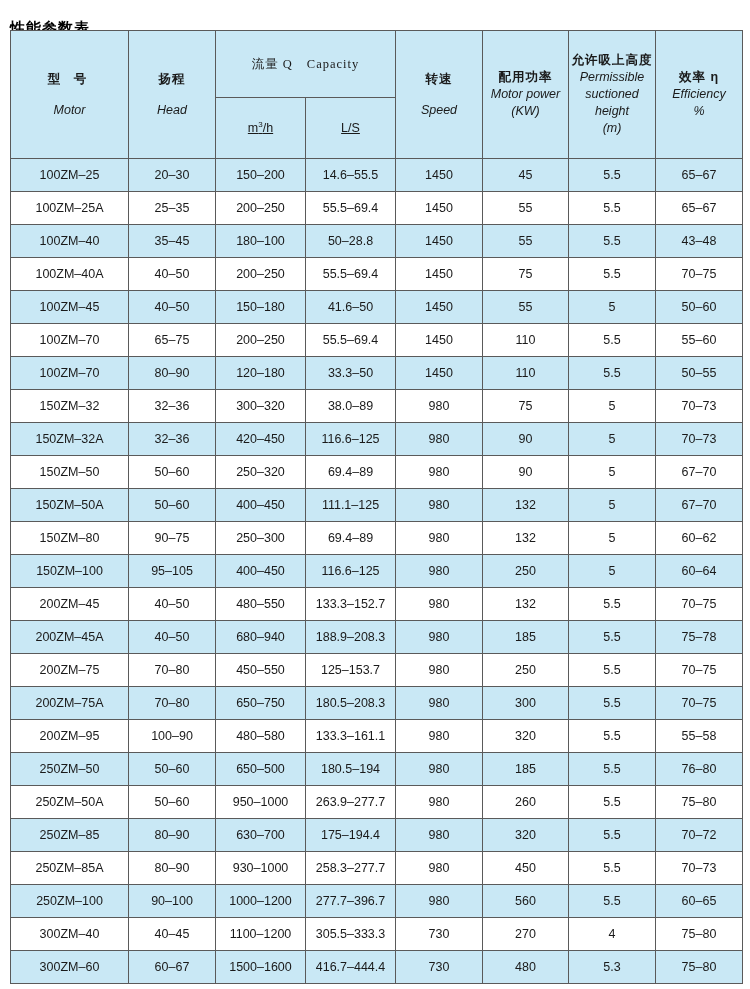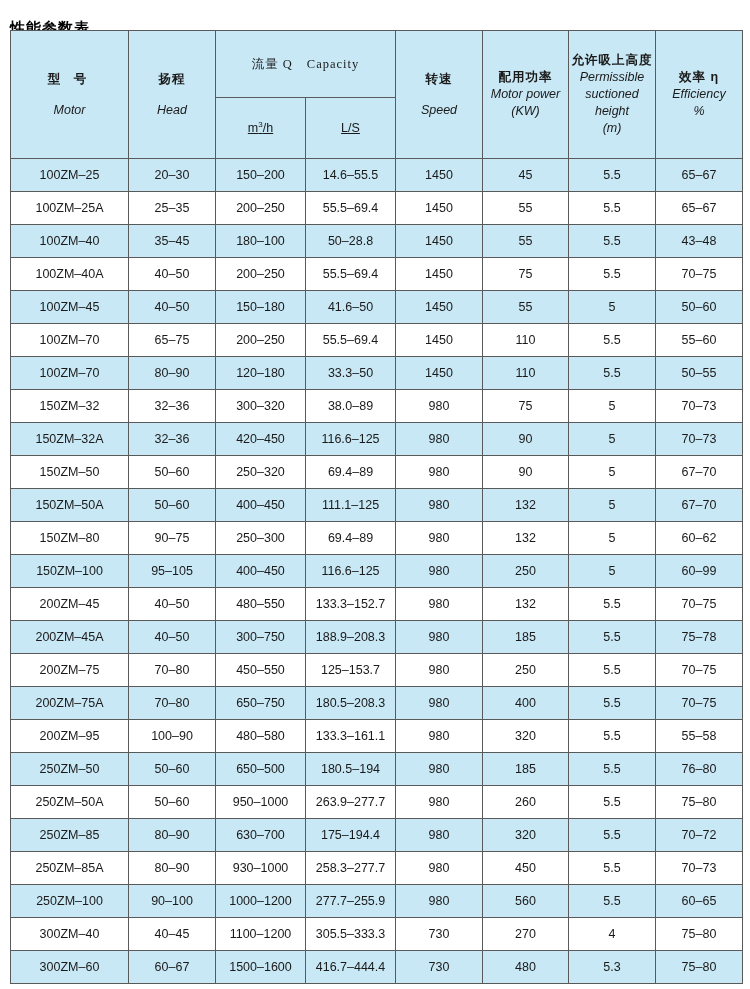--- a/index.html
+++ b/index.html
@@ -272,36 +272,36 @@
             <td>60–62</td>
           </tr>
           <tr class="row-odd">
             <td>150ZM–100</td>
             <td>95–105</td>
             <td>400–450</td>
             <td>116.6–125</td>
             <td>980</td>
             <td>250</td>
             <td>5</td>
-            <td>60–99</td>
+            <td>60–64</td>
           </tr>
           <tr class="row-even">
             <td>200ZM–45</td>
             <td>40–50</td>
             <td>480–550</td>
             <td>133.3–152.7</td>
             <td>980</td>
             <td>132</td>
             <td>5.5</td>
             <td>70–75</td>
           </tr>
           <tr class="row-odd">
             <td>200ZM–45A</td>
             <td>40–50</td>
-            <td>300–750</td>
+            <td>680–940</td>
             <td>188.9–208.3</td>
             <td>980</td>
             <td>185</td>
             <td>5.5</td>
             <td>75–78</td>
           </tr>
           <tr class="row-even">
             <td>200ZM–75</td>
             <td>70–80</td>
             <td>450–550</td>
@@ -310,21 +310,21 @@
             <td>250</td>
             <td>5.5</td>
             <td>70–75</td>
           </tr>
           <tr class="row-odd">
             <td>200ZM–75A</td>
             <td>70–80</td>
             <td>650–750</td>
             <td>180.5–208.3</td>
             <td>980</td>
-            <td>400</td>
+            <td>300</td>
             <td>5.5</td>
             <td>70–75</td>
           </tr>
           <tr class="row-even">
             <td>200ZM–95</td>
             <td>100–90</td>
             <td>480–580</td>
             <td>133.3–161.1</td>
             <td>980</td>
             <td>320</td>
@@ -368,21 +368,21 @@
             <td>258.3–277.7</td>
             <td>980</td>
             <td>450</td>
             <td>5.5</td>
             <td>70–73</td>
           </tr>
           <tr class="row-odd">
             <td>250ZM–100</td>
             <td>90–100</td>
             <td>1000–1200</td>
-            <td>277.7–255.9</td>
+            <td>277.7–396.7</td>
             <td>980</td>
             <td>560</td>
             <td>5.5</td>
             <td>60–65</td>
           </tr>
           <tr class="row-even">
             <td>300ZM–40</td>
             <td>40–45</td>
             <td>1100–1200</td>
             <td>305.5–333.3</td>

